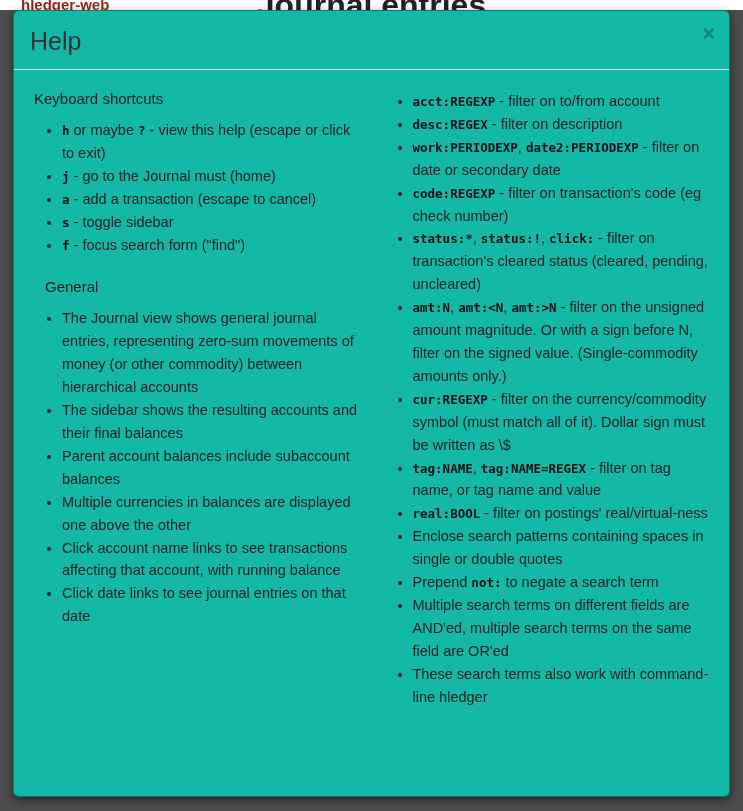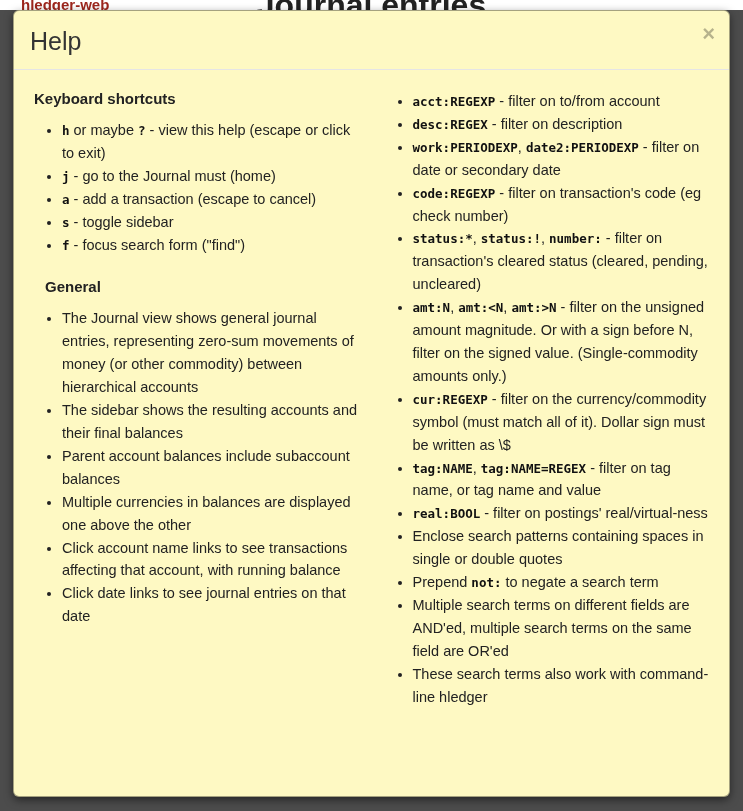--- a/index.html
+++ b/index.html
@@ -23,38 +23,38 @@
 
   
   .backdrop {
     position: absolute; left: 0; right: 0; top: 10px; bottom: 0;
     background: rgba(0, 0, 0, 0.70);
   }
 
   
   .help-modal {
     position: absolute; top: 10px; left: 13px; width: 717px; height: 787px;
-    background: #fef9c3; border: 1px solid rgba(0, 0, 0, 0.35); border-radius: 6px;
+    background: #14b8a6; border: 1px solid rgba(0, 0, 0, 0.35); border-radius: 6px;
     box-shadow: 0 3px 9px rgba(0, 0, 0, 0.5); overflow: hidden;
   }
   .modal-header {
     position: relative; padding: 15px 16px 13px 16px;
     border-bottom: 1px solid #e5e5e5;
   }
   .modal-title { margin: 0; font-size: 25px; font-weight: 400; color: #333; line-height: 1.2; }
   .close-btn {
     position: absolute; top: 12px; right: 14px; padding: 0;
     border: none; background: none; cursor: pointer;
     font-size: 22px; font-weight: bold; line-height: 1; color: #000; opacity: 0.28;
     font-family: "Liberation Sans", sans-serif;
   }
   .modal-body { display: flex; gap: 26px; padding: 20px 20px 0 20px; }
   .col { flex: 1 1 0; min-width: 0; }
 
-  .section-heading { margin: 0 0 12px 0; font-size: 15px; font-weight: bold; color: #222; }
+  .section-heading { margin: 0 0 12px 0; font-size: 15px; font-weight: normal; color: #222; }
   .section-heading.spaced { margin-top: 22px; margin-left: 11px; }
 
   ul.help-list {
     margin: 0 0 18px 0; padding-left: 28px;
     font-size: 14.5px; line-height: 1.58; color: #222;
     list-style: disc;
   }
   ul.help-list li { margin: 0; }
 
   code {
@@ -96,21 +96,21 @@
           <li><span>Click account name links to see transactions affecting that account, with running balance</span></li>
           <li><span>Click date links to see journal entries on that date</span></li>
         </ul>
     </div>
     <div class="col">
       <ul class="help-list">
           <li><code>acct:REGEXP</code><span> - filter on to/from account</span></li>
           <li><code>desc:REGEX</code><span> - filter on description</span></li>
           <li><code>work:PERIODEXP</code><span>, </span><code>date2:PERIODEXP</code><span> - filter on date or secondary date</span></li>
           <li><code>code:REGEXP</code><span> - filter on transaction's code (eg check number)</span></li>
-          <li><code>status:*</code><span>, </span><code>status:!</code><span>, </span><code>number:</code><span> - filter on transaction's cleared status (cleared, pending, uncleared)</span></li>
+          <li><code>status:*</code><span>, </span><code>status:!</code><span>, </span><code>click:</code><span> - filter on transaction's cleared status (cleared, pending, uncleared)</span></li>
           <li><code>amt:N</code><span>, </span><code>amt:&lt;N</code><span>, </span><code>amt:&gt;N</code><span> - filter on the unsigned amount magnitude. Or with a sign before N, filter on the signed value. (Single-commodity amounts only.)</span></li>
           <li><code>cur:REGEXP</code><span> - filter on the currency/commodity symbol (must match all of it). Dollar sign must be written as \$</span></li>
           <li><code>tag:NAME</code><span>, </span><code>tag:NAME=REGEX</code><span> - filter on tag name, or tag name and value</span></li>
           <li><code>real:BOOL</code><span> - filter on postings' real/virtual-ness</span></li>
           <li><span>Enclose search patterns containing spaces in single or double quotes</span></li>
           <li><span>Prepend </span><code>not:</code><span> to negate a search term</span></li>
           <li><span>Multiple search terms on different fields are AND'ed, multiple search terms on the same field are OR'ed</span></li>
           <li><span>These search terms also work with command-line hledger</span></li>
         </ul>
     </div>

